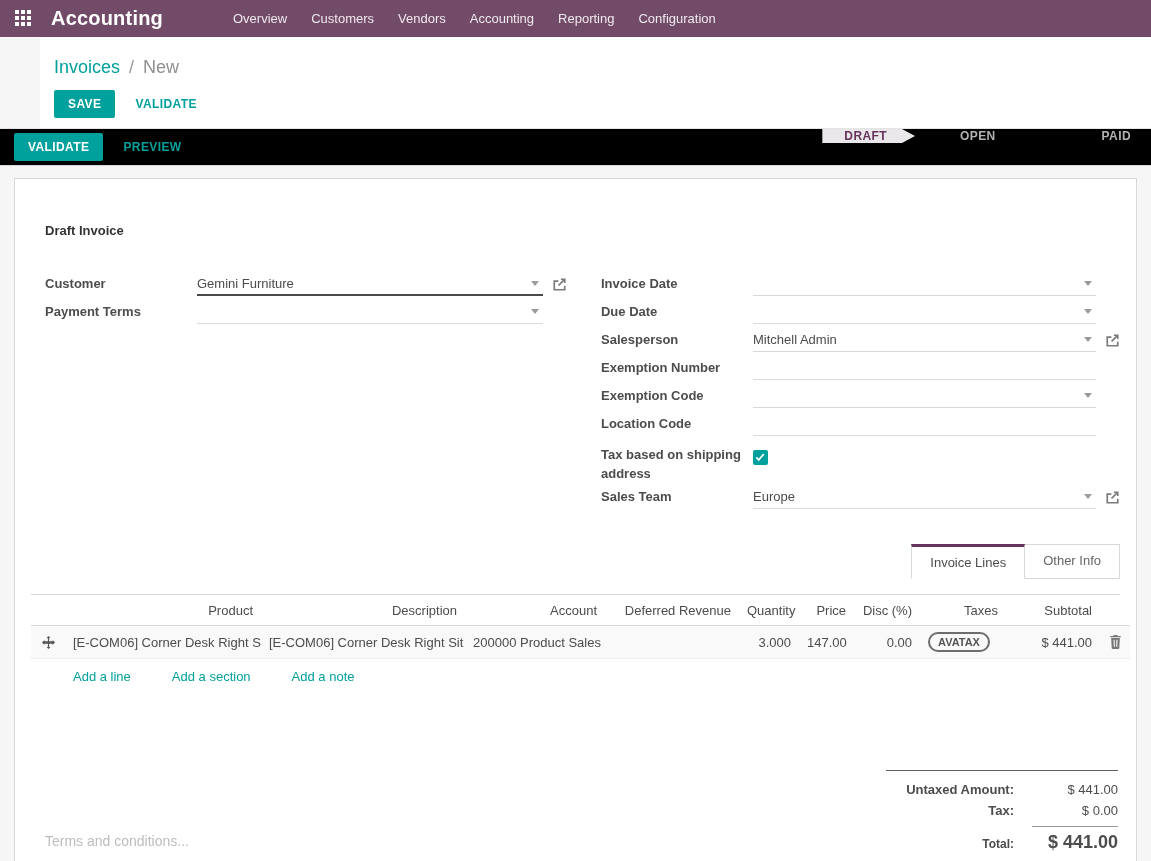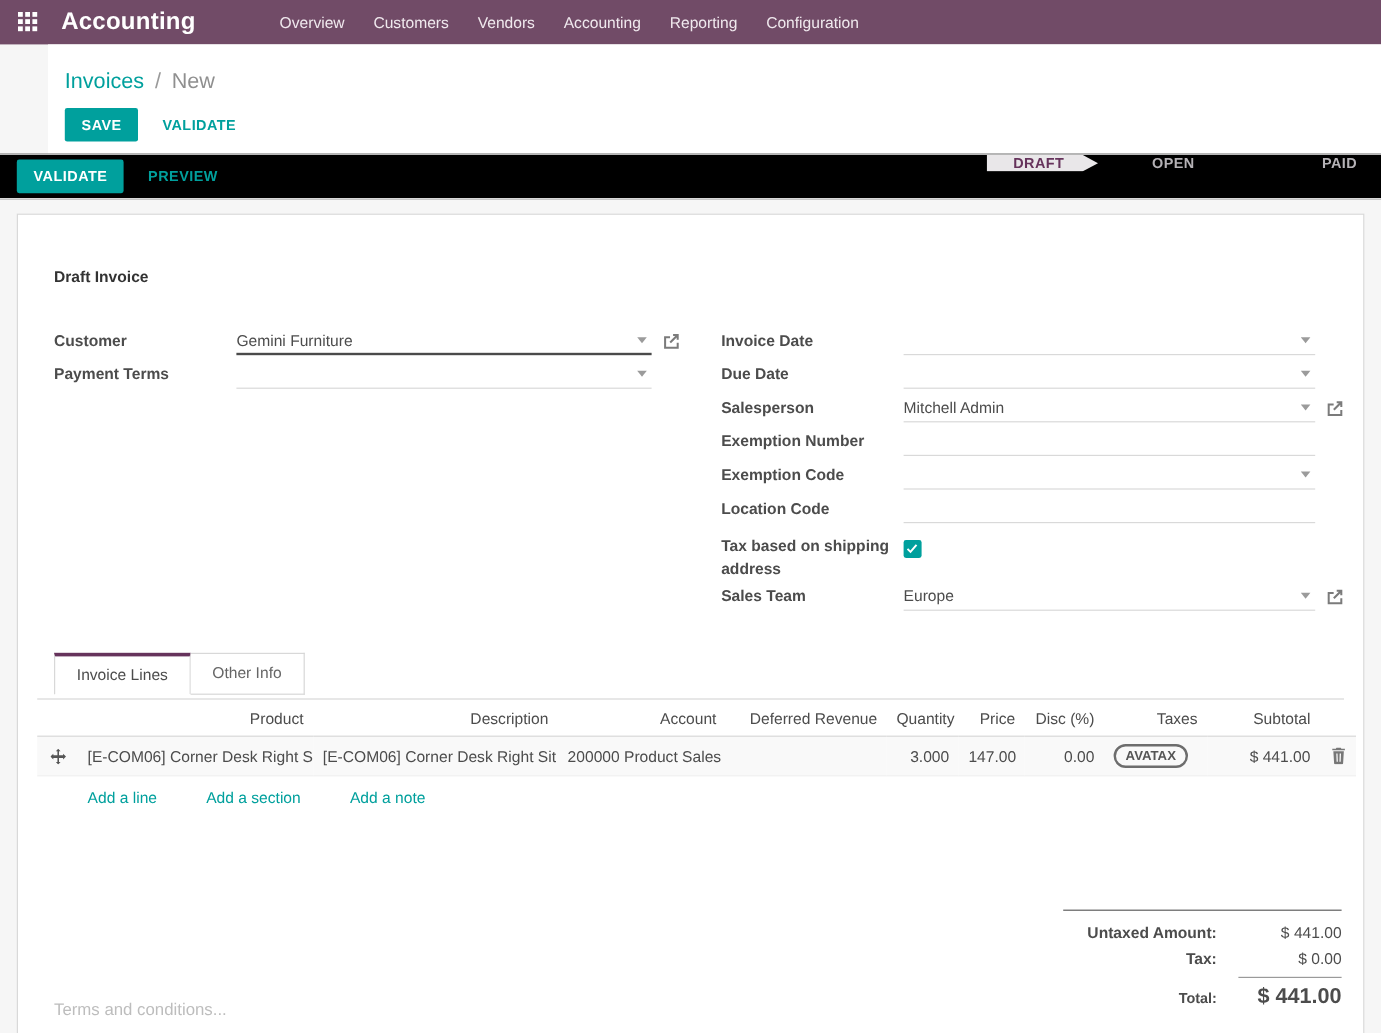--- a/index.html
+++ b/index.html
@@ -99,21 +99,21 @@
   .ext-icon { width:15px; height:15px; margin-left:9px; margin-top:5px; cursor:pointer; flex-shrink:0; }
   .ext-icon svg { width:15px; height:15px; fill:#7b7b7b; }
   .checkbox {
     width:15px; height:15px; background:#00A09D; border-radius:2px;
     display:inline-flex; align-items:center; justify-content:center;
     cursor:pointer; margin-top:4px;
   }
   .checkbox svg { width:10px; height:10px; }
 
   
-  .tabs { display:flex; margin:30px 0 4px 14px; position:relative; top:1px; }
+  .tabs { display:flex; margin:30px 0 16px 14px; position:relative; top:1px;justify-content:flex-end; }
   .tab {
     padding:8px 18px; font-size:13px; border:1px solid #d8d8d8;
     background:#fff; cursor:pointer; color:#666;
   }
   .tab.active {
     border-top:3px solid #66335c; border-bottom:1px solid #fff;
     color:#4c4c4c; font-weight:normal;
   }
   .tab.inactive { border-left:none; }
   .tab-divider { border-bottom:1px solid #d8d8d8; margin:0 0 0 0; }

